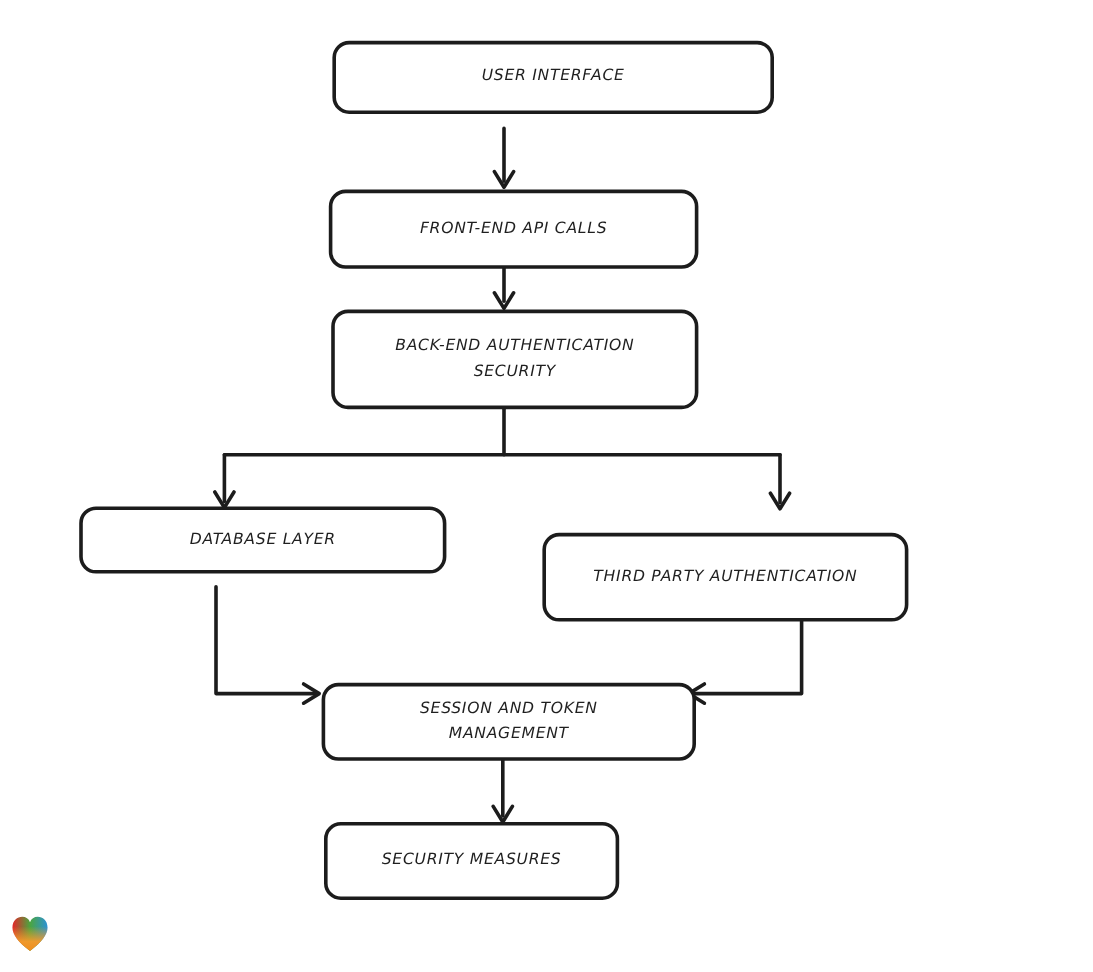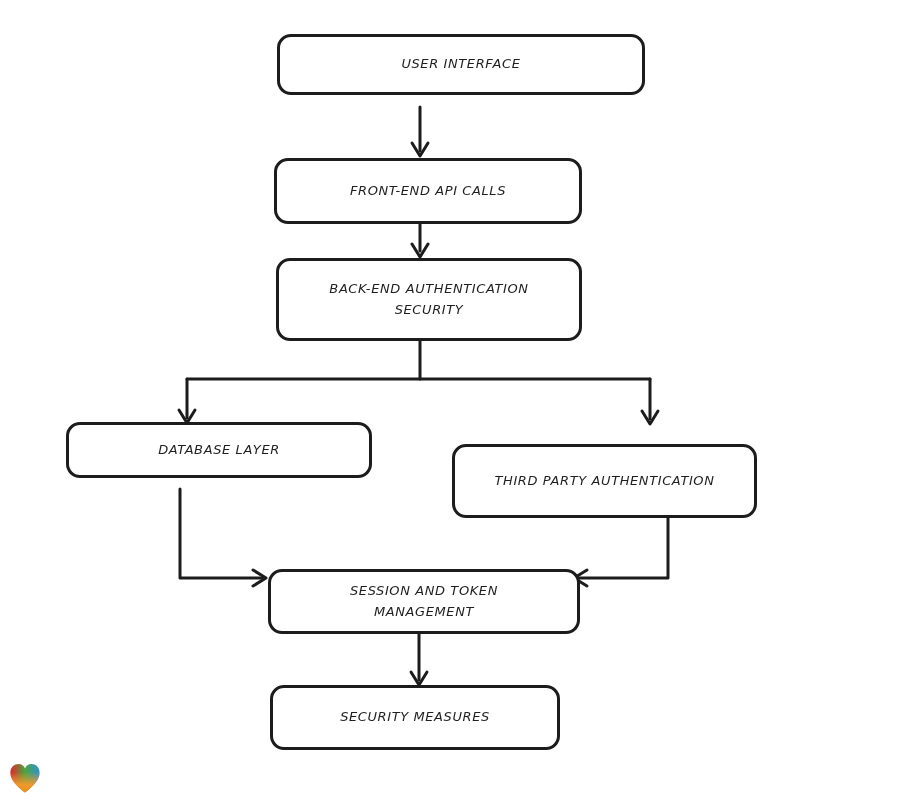--- a/index.html
+++ b/index.html
@@ -121,21 +121,21 @@
 
   <div class="node" style="left:452px; top:424px; width:305px; height:74px;margin-top:20px;">
     <span>THIRD PARTY AUTHENTICATION</span>
   </div>
 
   <div class="node" style="left:268px; top:569px; width:312px; height:65px;">
     <span>SESSION AND TOKEN
 MANAGEMENT</span>
   </div>
 
-  <div class="node" style="left:270px; top:685px; width:290px; height:65px;">
+  <div class="node" style="left:270px; top:685px; width:246px; height:65px;">
     <span>SECURITY MEASURES</span>
   </div>
 
   <svg class="logo" viewBox="0 0 100 100" xmlns="http://www.w3.org/2000/svg">
     <defs>
       <linearGradient id="heart-h" x1="0" y1="0" x2="1" y2="0">
         <stop offset="0" stop-color="#e42528"></stop>
         <stop offset="0.5" stop-color="#4ba53f"></stop>
         <stop offset="1" stop-color="#2d92d6"></stop>
       </linearGradient>

